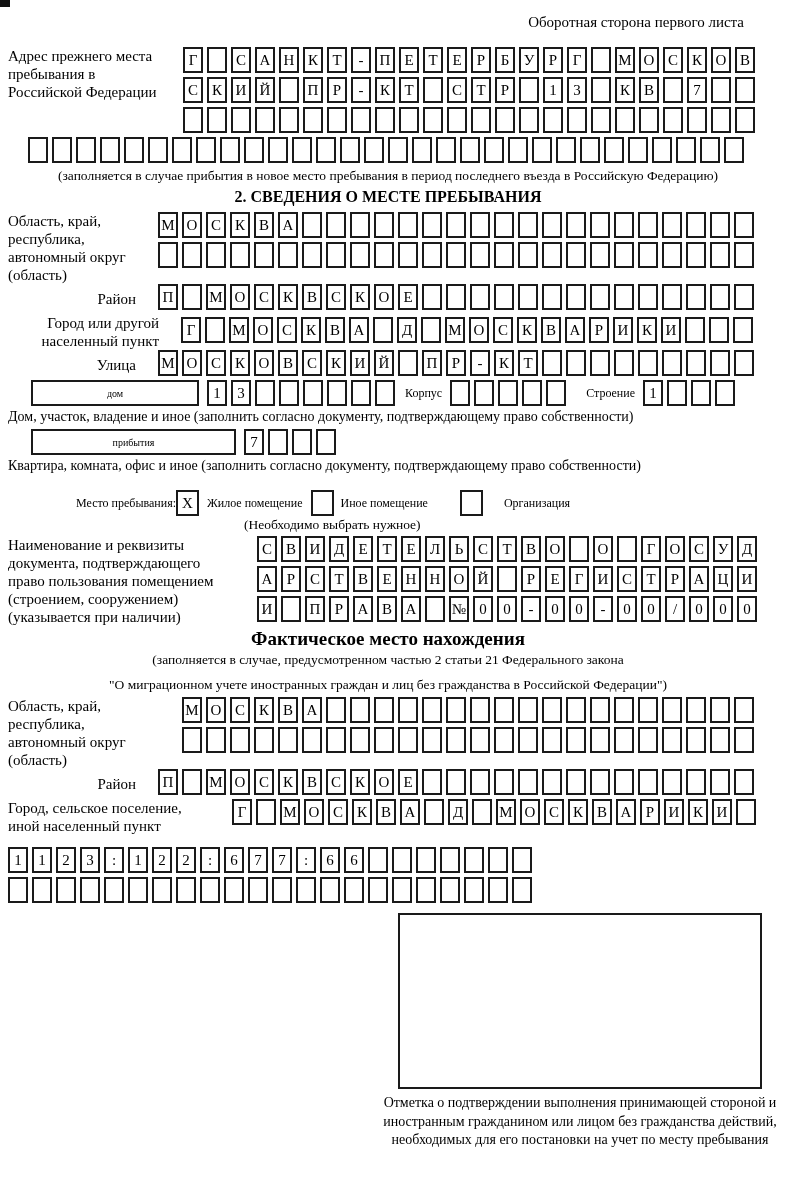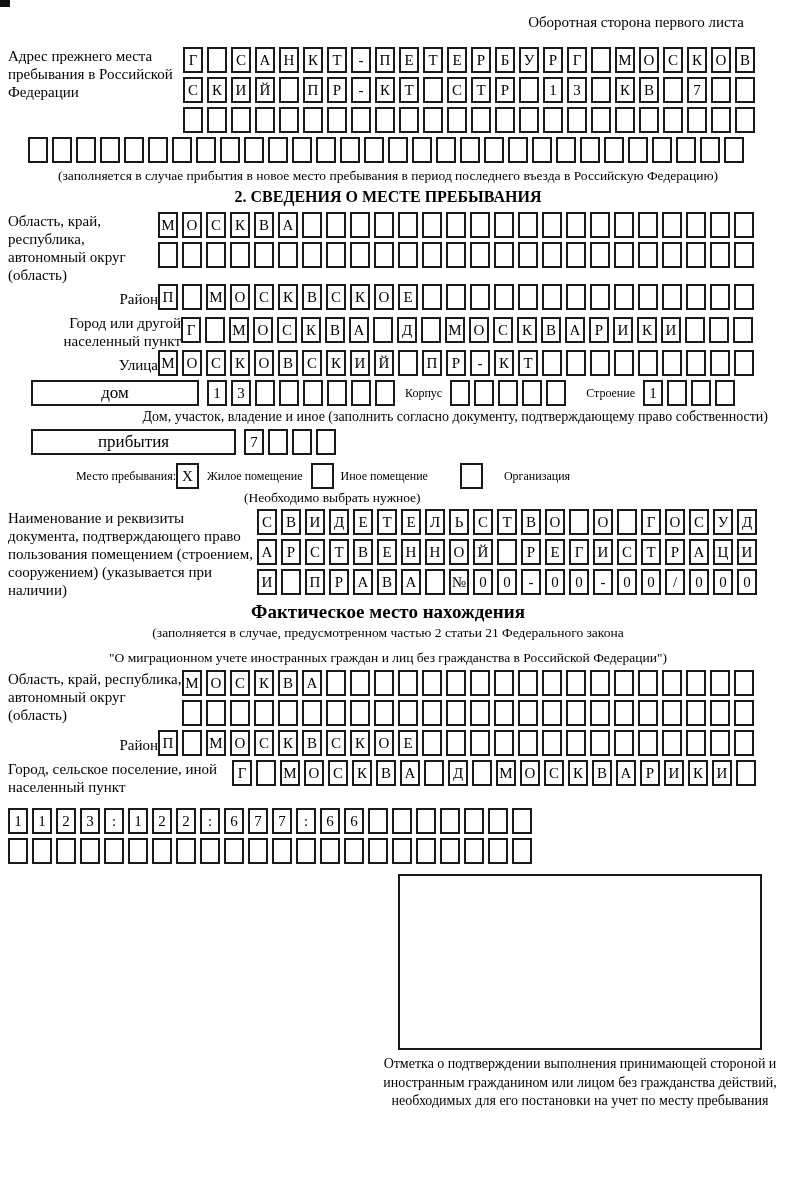--- a/index.html
+++ b/index.html
@@ -3,32 +3,32 @@
 <meta charset="utf-8">
 <style>
   html,body{margin:0;padding:0;background:#fff;}
   body{width:800px;height:1180px;overflow:hidden;color:#000;
        font-family:"Liberation Serif","DejaVu Serif",serif;font-size:15px;}
   .page{position:relative;width:800px;height:1180px;box-sizing:border-box;padding:14px 32px 0 8px;}
   .corner-mark{position:absolute;left:0;top:0;width:10px;height:7px;background:#111;}
   .hdr-note{text-align:right;padding-right:24px;font-size:15px;}
   .flexrow{display:flex;align-items:flex-start;}
   .flexrow.vcenter{align-items:center;text-align:right;}
-  .lbl{font-size:15px;line-height:18px;box-sizing:border-box;padding-right:0;}
+  .lbl{font-size:15px;line-height:18px;box-sizing:border-box;padding-right:22px;}
   .w175{width:175px;} .w150{width:150px;} .w173{width:173px;} .w249{width:249px;}
   .w174{width:174px;} .w224{width:224px;} .w222{width:222px;} .w168{width:168px;}
   .cells{display:flex;margin-bottom:4px;}
   .cell{box-sizing:border-box;width:20px;height:26px;margin-right:4px;border:2px solid #1a1a1a;
         display:flex;align-items:center;justify-content:center;font-size:15px;flex:none;}
   .rows{display:flex;flex-direction:column;}
   .caption{text-align:center;font-size:13.5px;line-height:17px;margin:1px 0 4px;}
   .sec-title{text-align:center;font-weight:bold;font-size:16px;margin:4px 0 6px;}
   .namedbox{box-sizing:border-box;height:26px;border:2px solid #1a1a1a;display:flex;
-            align-items:center;justify-content:center;font-size:17px;flex:none;}
-  .note{font-size:14px;line-height:17px;margin:0 0 4px;text-align:right;}
+            align-items:center;justify-content:center;font-size:10px;flex:none;}
+  .note{font-size:14px;line-height:17px;margin:0 0 4px;}
   .cb{box-sizing:border-box;width:23px;height:26px;border:2px solid #1a1a1a;display:flex;
       align-items:center;justify-content:center;font-size:15px;flex:none;}
   .opt{font-size:12px;}
   .stamp-box{box-sizing:border-box;margin-left:390px;margin-top:6px;width:364px;height:176px;
              border:2px solid #1a1a1a;}
   .stamp-caption{margin-left:372px;width:400px;text-align:center;font-size:14px;line-height:18.5px;margin-top:5px;}
 </style>
 </head>
 <body>
 
@@ -340,22 +340,23 @@
 
   <div class="flexrow vcenter" style="margin-left:23px;margin-bottom:2px;">
     <div class="namedbox" style="width:205px;margin-right:8px;">прибытия</div>
     <div class="cells" style="margin-bottom:0;">
         <span class="cell">7</span>
         <span class="cell"></span>
         <span class="cell"></span>
         <span class="cell"></span>
       </div>
   </div>
-
-  <div class="flexrow vcenter" style="margin-top:8px;font-family:Liberation Serif, serif;">
+  <div class="note">Квартира, комната, офис и иное (заполнить согласно документу, подтверждающему право собственности)</div>
+
+  <div class="flexrow vcenter" style="margin-top:16px;font-family:Liberation Serif, serif;">
     <div class="opt" style="width:168px;">Место пребывания:</div>
     <span class="cb" style="margin-right:8px;">X</span>
     <div class="opt" style="margin-right:9px;">Жилое помещение</div>
     <span class="cb" style="margin-right:6px;"></span>
     <div class="opt" style="margin-right:32px;">Иное помещение</div>
     <span class="cb" style="margin-right:21px;"></span>
     <div class="opt">Организация</div>
   </div>
   <div style="margin-left:236px;font-size:13.5px;line-height:17px;margin-bottom:3px;">(Необходимо выбрать нужное)</div>
 

